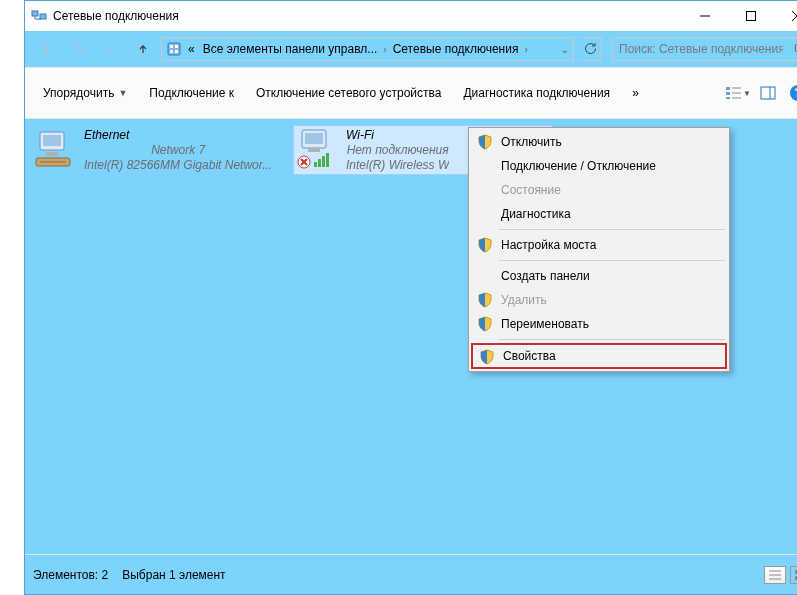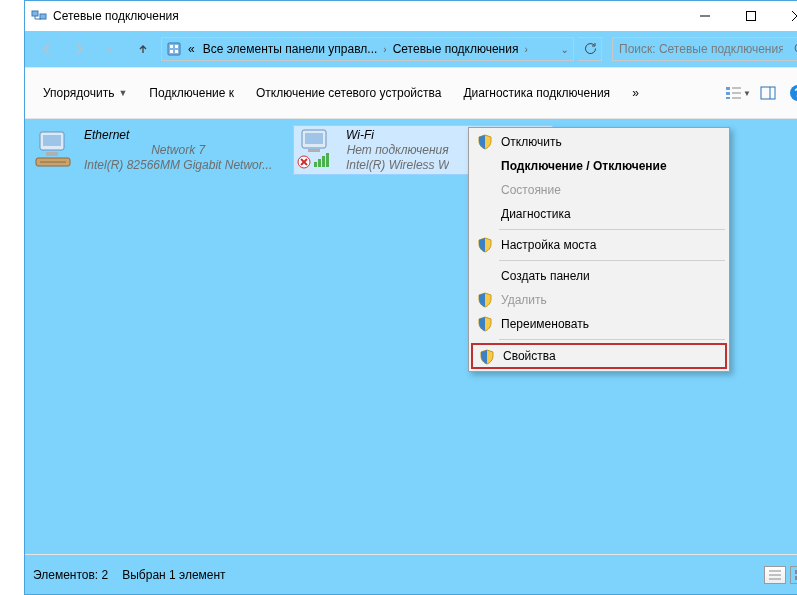--- a/index.html
+++ b/index.html
@@ -240,21 +240,21 @@
   <div class="ctxmenu" id="ctx">
       <div class="mi">
         <span class="shield">
           <svg width="16" height="16" viewBox="0 0 16 16">
             <path d="M8 1l6 2v4c0 4-3 7-6 8-3-1-6-4-6-8V3l6-2z" fill="#f7c948" stroke="#c79a1a"></path>
             <path d="M8 1v14c-3-1-6-4-6-8V3l6-2z" fill="#3b82c4"></path>
           </svg>
         </span>
         <span>Отключить</span>
       </div>
-      <div class="mi" style="font-weight: 700;">
+      <div class="mi" style="font-weight: 400;">
         <span>Подключение / Отключение</span>
       </div>
       <div class="mi disabled">
         <span>Состояние</span>
       </div>
       <div class="mi">
         <span>Диагностика</span>
       </div>
       <div class="msep"></div>
       <div class="mi">

